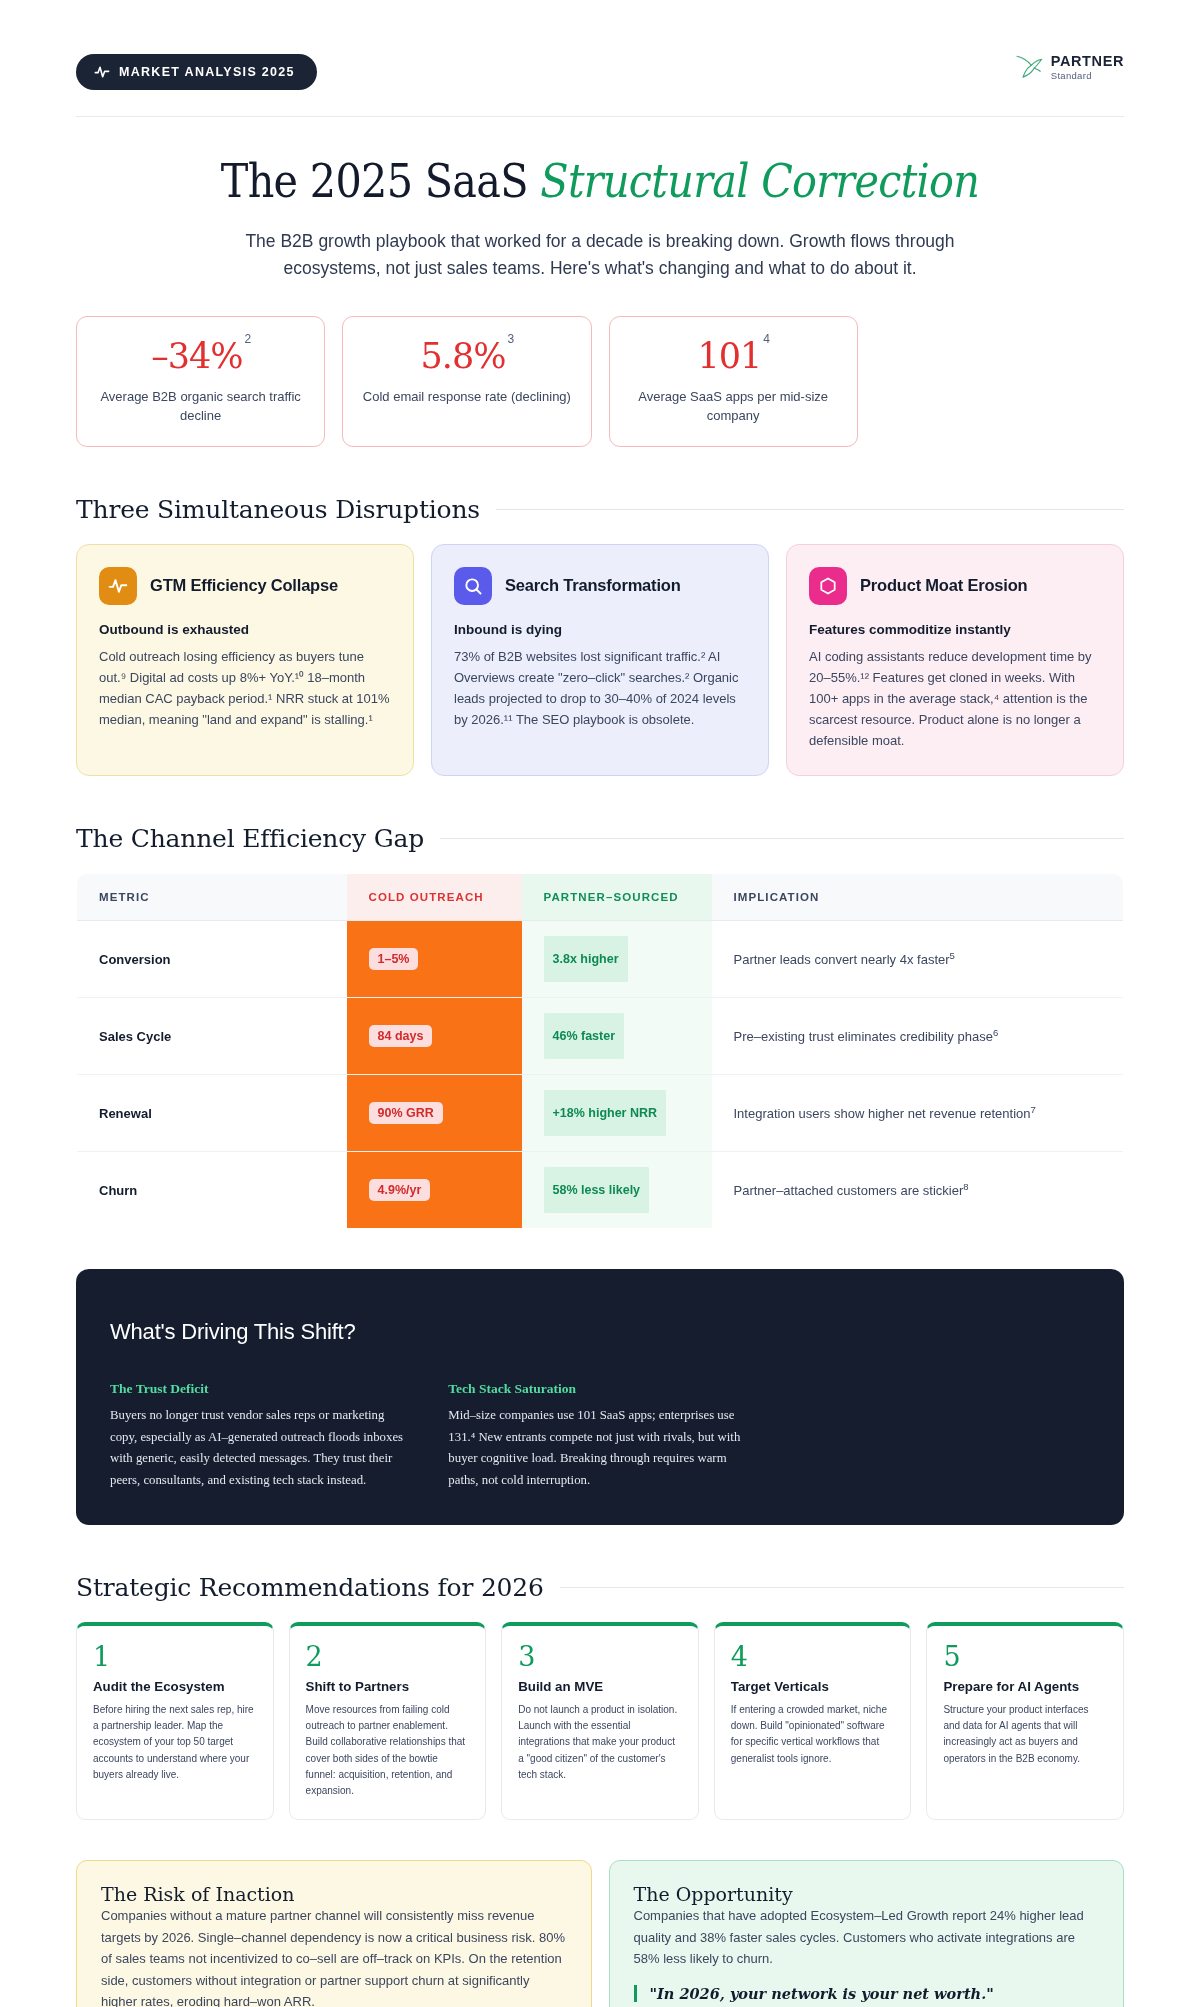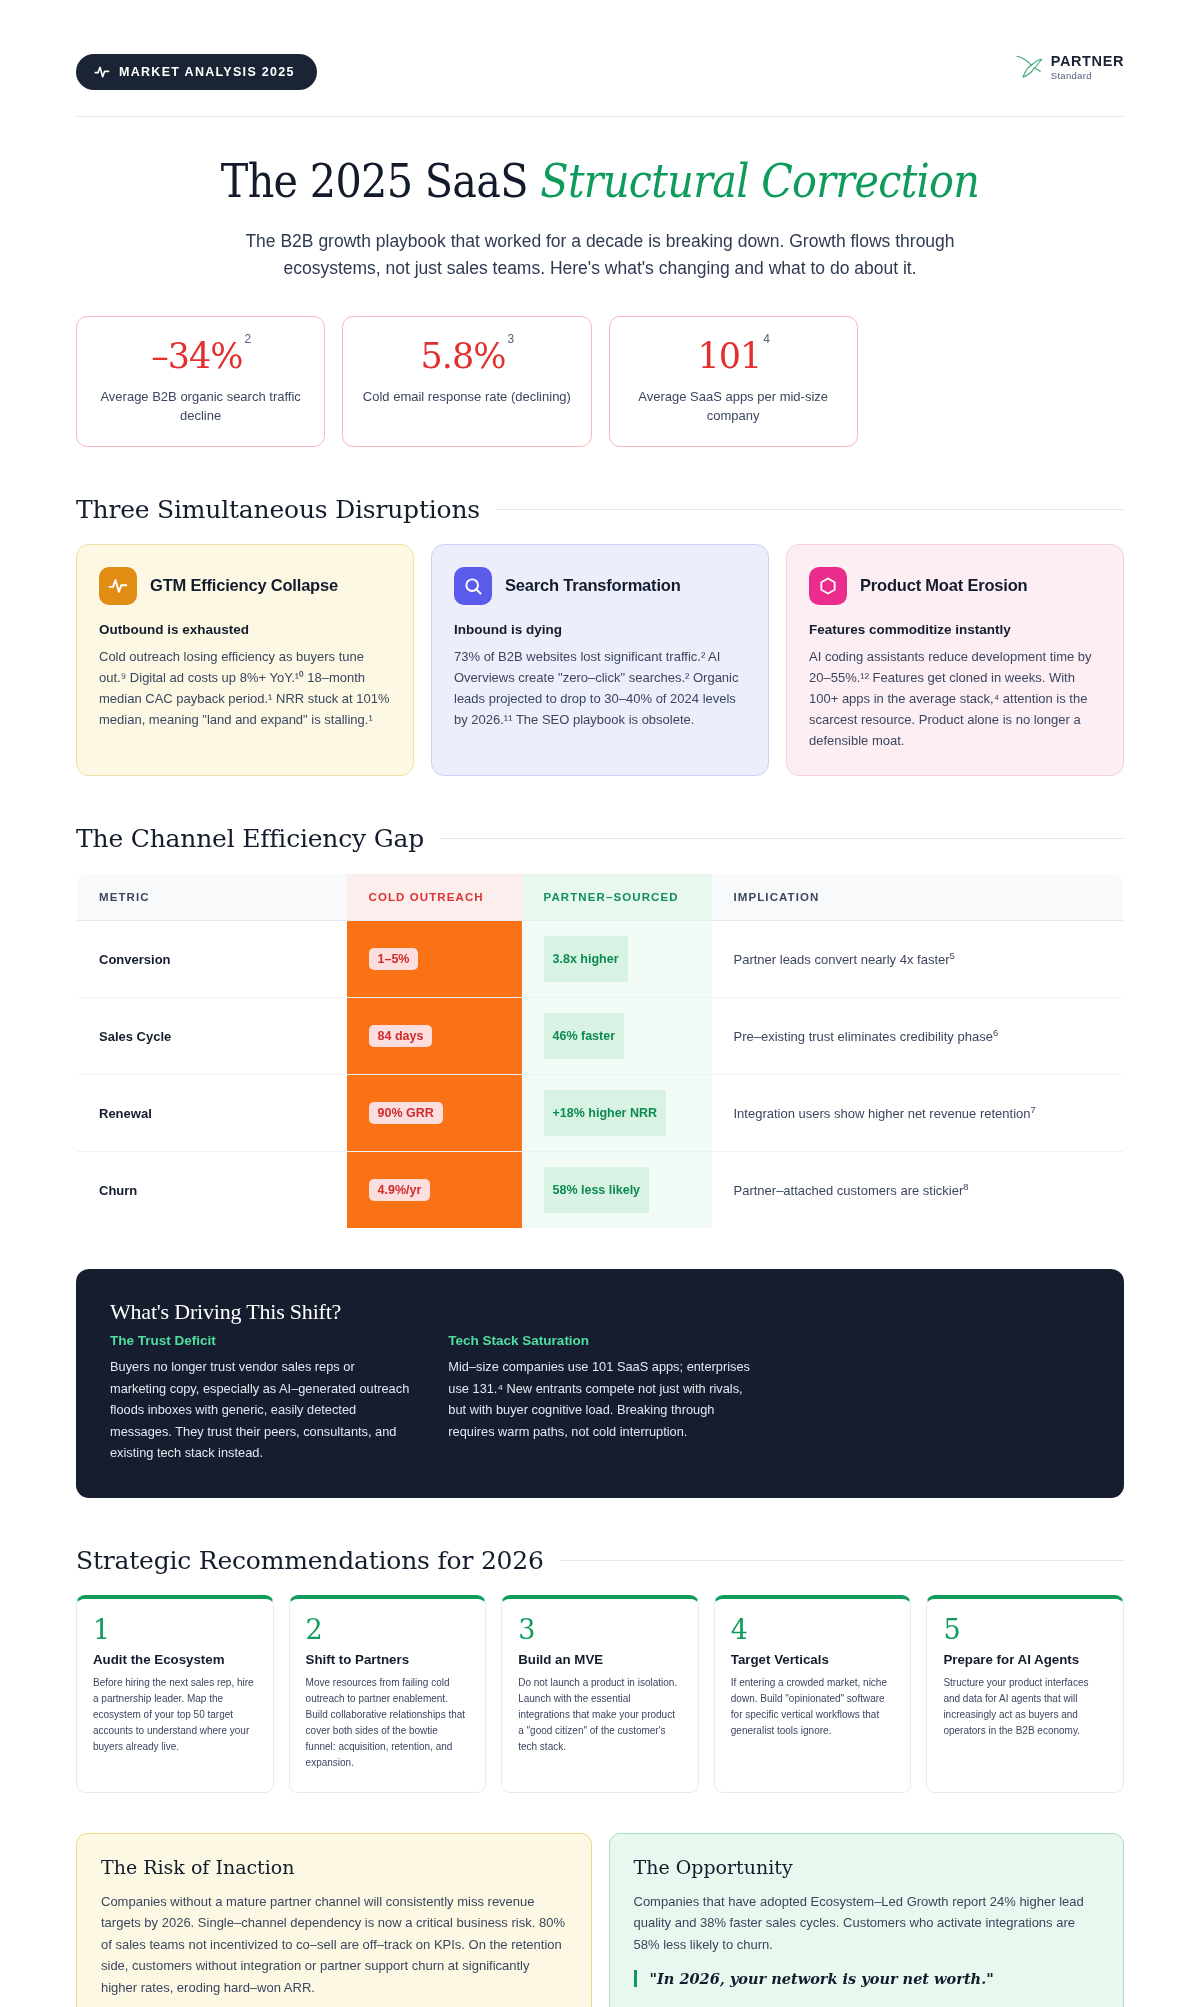--- a/index.html
+++ b/index.html
@@ -87,42 +87,42 @@
   .pill-red { display: inline-block; background: #fcdede; color: #d12b2b;
               font-size: 12.5px; font-weight: 700; border-radius: 5px; padding: 4px 9px; }
   .pill-grn { display: inline-block; background: #d8f3e4; color: #0d8a53;
               font-size: 12.5px; font-weight: 700; border-radius: 1px; padding: 16px 9px; }
   .tbl td.imp { color: #3b465f; }
   .tbl td.imp sup { font-size: 9.5px; }
 
   
   .dark { background: #151d2e; border-radius: 13px; padding: 30px 34px 34px 34px;
           margin-top: 40px; color: #ffffff; }
-  .dark h3 { font-family: Liberation Serif, serif; font-weight: 400; font-size: 22px;
-             color: #ffffff; letter-spacing: -0.2px; }
-  .dark-grid { display: grid; grid-template-columns: repeat(3, 1fr); gap: 35px; margin-top: 8px; }
+  .dark h3 { font-family: Liberation Sans, sans-serif; font-weight: 400; font-size: 22px;
+             color: #ffffff; letter-spacing: -0.2px; margin-top: 20px; }
+  .dark-grid { display: grid; grid-template-columns: repeat(3, 1fr); gap: 35px; margin-top: 36px; font-family: Liberation Serif, serif; }
   .dark-col h4 { font-size: 13.5px; font-weight: 700; color: #52dda0; margin-bottom: 8px; }
   .dark-col p { font-size: 12.8px; line-height: 1.68; color: #e4e8f0; }
 
   
   .recs { display: grid; grid-template-columns: repeat(5, 1fr); gap: 15px; }
   .rcard { border: 1px solid #e6eaf1; border-top: 4px solid #0f9b5c;
            border-radius: 9px; background: #fff; padding: 17px 16px 20px 16px; }
   .rnum { font-family: "DejaVu Serif", serif; font-size: 27px; color: #0f9b5c;
           line-height: 1; margin-bottom: 9px; }
   .rtitle { font-size: 13.3px; font-weight: 700; color: #131c2d; margin-bottom: 8px; }
   .rbody { font-size: 10px; line-height: 1.62; color: #3b465f; }
 
   
   .ro { display: grid; grid-template-columns: 1fr 1fr; gap: 17px; margin-top: 40px; }
   .ro-card { border-radius: 11px; padding: 22px 24px 24px 24px; border: 1px solid transparent; }
   .ro-card.risk { background: #fdf8e4; border-color: #f1d98a; }
   .ro-card.opp  { background: #e9f8ef; border-color: #a9e0c4; }
   .ro-card h3 { font-family: "DejaVu Serif", serif; font-weight: 400; font-size: 19px;
-                color: #131c2d; margin-bottom: 13px; }
+                color: #131c2d; margin-bottom: 0; }
   .ro-card p { font-size: 13px; line-height: 1.66; color: #3b465f; }
   .quote { margin-top: 15px; border-left: 3px solid #0f9b5c; padding-left: 13px;
            font-family: "DejaVu Serif", serif; font-style: italic; font-weight: 700;
            font-size: 14.5px; color: #131c2d; }
 </style>
 </head>
 <body>
 
 <div class="page">
 

